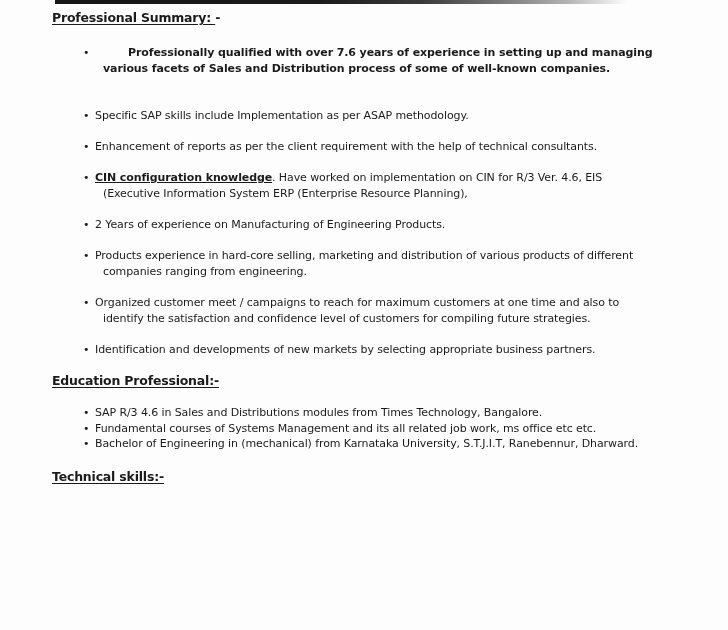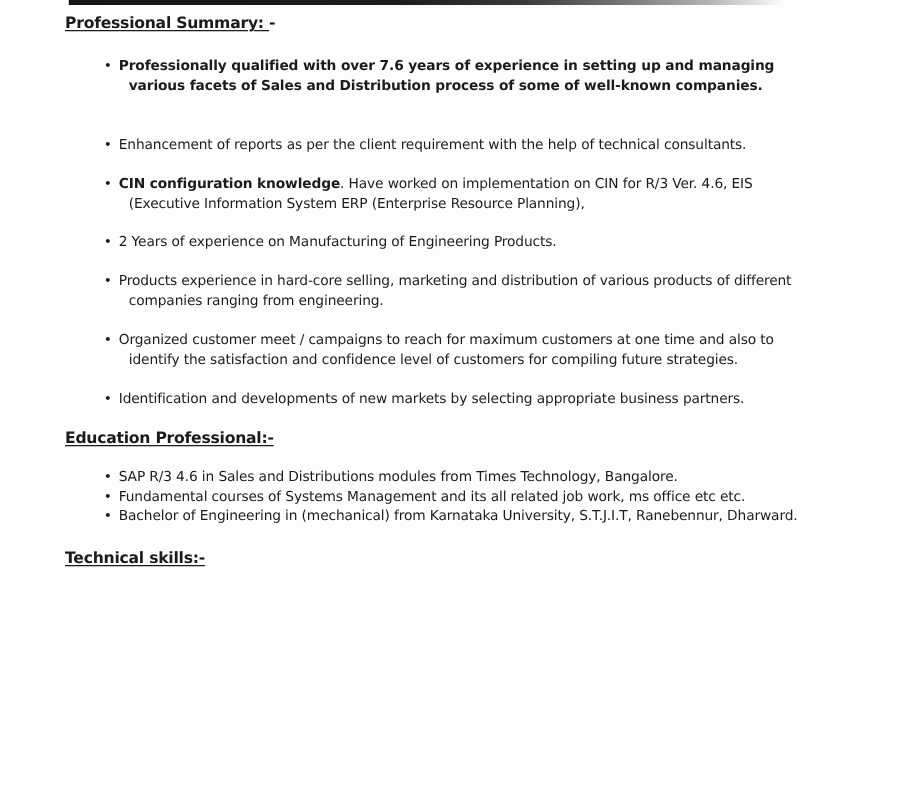--- a/index.html
+++ b/index.html
@@ -58,39 +58,40 @@
     position: absolute;
     left: -12px;
     top: 0;
     text-indent: 0;
     font-size: 11px;
   }
   .doc-section.education-qualification ul.bullet-list li {
     margin-bottom: 0;
     line-height: 15.5px;
   }
-  .bold-text { font-weight: bold; }
-  .bold-lead { font-weight: bold; }
+  .bold-text { font-weight: bold; margin-left: 33px; }
+  .bold-lead { font-weight: bold; text-decoration: underline; }
   .para {
     margin: 16px 0 0 0;
     padding-left: 36px;
     white-space: pre;
   }
 </style>
 </head>
 <body>
 
 <div class="top-divider"></div>
 
 <main class="content">
     <section class="doc-section professional-summary">
       <div class="heading"><span class="heading-underline">Professional Summary: </span><span class="heading-suffix">-</span></div>
       <ul class="bullet-list">
         <li class="list-item extra-gap"><span class="bullet-text bold-text">Professionally qualified with over 7.6 years of experience in setting up and managing
 various facets of Sales and Distribution process of some of well-known companies.</span></li>
+        <li class="list-item"><span class="bullet-text">Specific SAP skills include Implementation as per ASAP methodology.</span></li>
         <li class="list-item"><span class="bullet-text">Enhancement of reports as per the client requirement with the help of technical consultants.</span></li>
         <li class="list-item"><span class="bold-lead">CIN configuration knowledge</span><span class="bullet-text">. Have worked on implementation on CIN for R/3 Ver. 4.6, EIS
 (Executive Information System ERP (Enterprise Resource Planning),</span></li>
         <li class="list-item"><span class="bullet-text">2 Years of experience on Manufacturing of Engineering Products.</span></li>
         <li class="list-item"><span class="bullet-text">Products experience in hard-core selling, marketing and distribution of various products of different
 companies ranging from engineering.</span></li>
         <li class="list-item"><span class="bullet-text">Organized customer meet / campaigns to reach for maximum customers at one time and also to
 identify the satisfaction and confidence level of customers for compiling future strategies.</span></li>
         <li class="list-item"><span class="bullet-text">Identification and developments of new markets by selecting appropriate business partners.</span></li>
       </ul>

